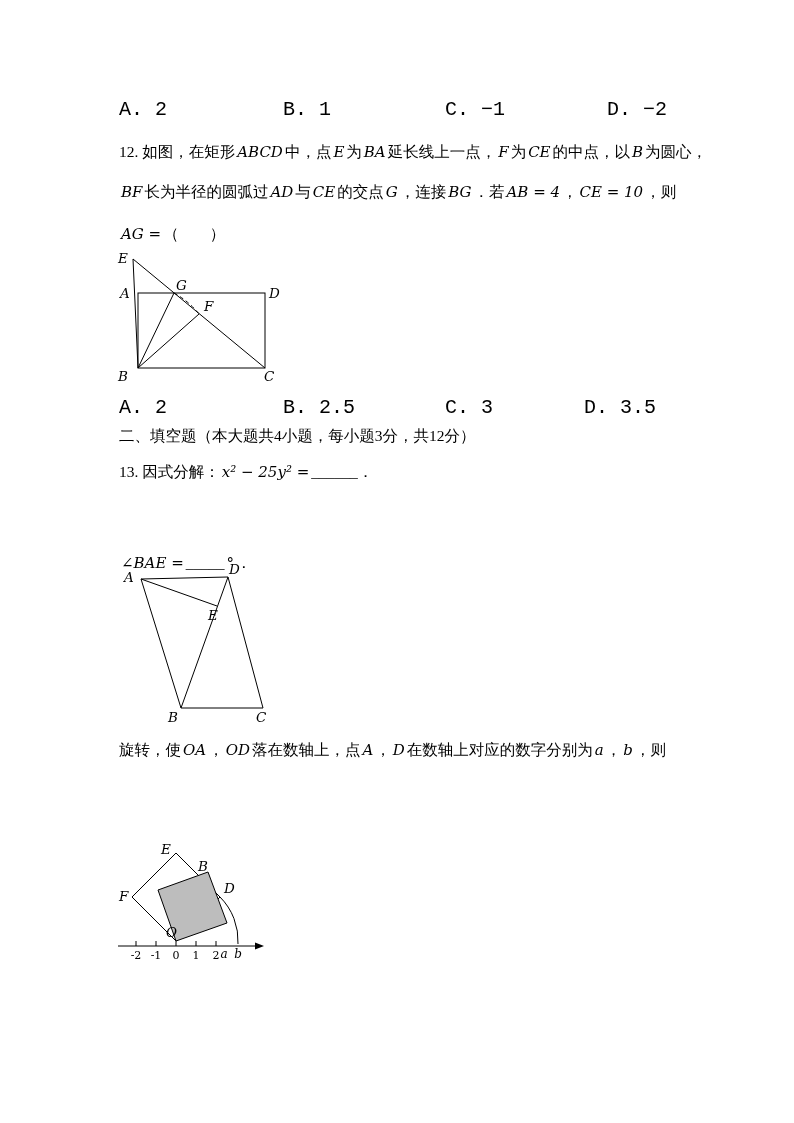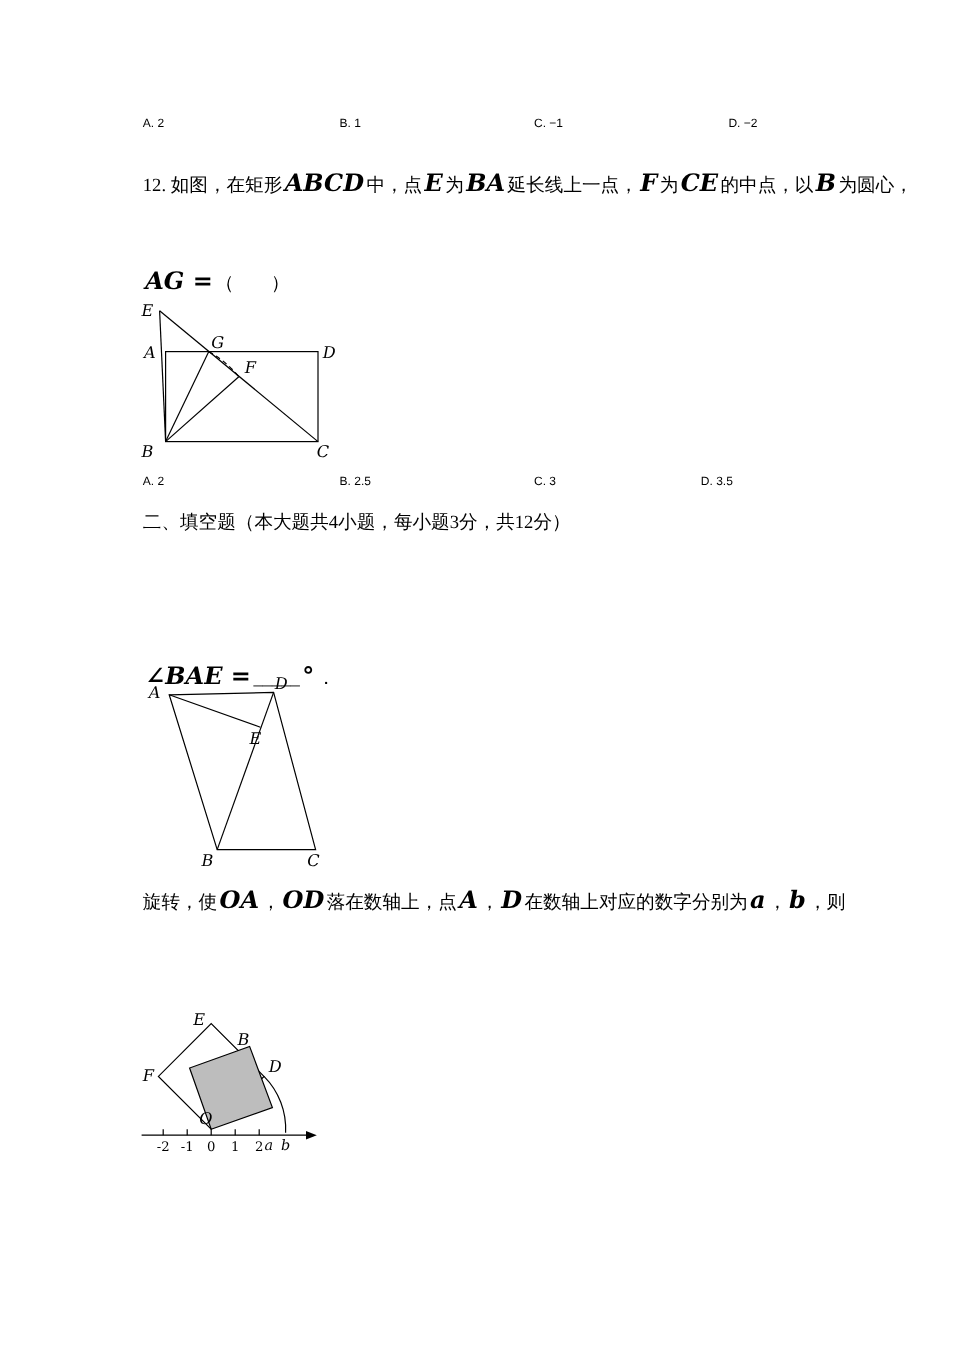--- a/index.html
+++ b/index.html
@@ -17,30 +17,30 @@
     position: absolute;
     left: 119px;
     width: 590px;
     font-size: 15.5px;
     line-height: 24px;
     white-space: nowrap;
   }
   .m {
     font-family: "DejaVu Serif", serif;
     font-style: italic;
-    font-weight: bold;
-    font-size: 20px;
+    font-weight: normal;
+    font-size: 15px;
     margin: 0 2px;
   }
   .bold { font-weight: normal; }
   .optrow { position: absolute; left: 0; width: 794px; height: 22px; }
   .opt {
     position: absolute;
-    font-size: 10px;
-    font-family: Liberation Sans, sans-serif;
+    font-size: 20px;
+    font-family: Liberation Mono, monospace;
   }
   svg { position: absolute; }
   svg .lbl {
     font-family: "DejaVu Serif", serif;
     font-style: italic;
     font-size: 13.5px;
     fill: #000;
   }
   svg .tick-lbl {
     font-family: "DejaVu Serif", serif;
@@ -65,20 +65,23 @@
   <div class="optrow" style="top:98px">
     <span class="opt" style="left:119px">A. 2</span>
     <span class="opt" style="left:283px">B. 1</span>
     <span class="opt" style="left:445px">C. −1</span>
     <span class="opt" style="left:607px">D. −2</span>
   </div>
 
   <div class="line" style="top:140px">
     <span>12. 如图，在矩形</span><span class="m">ABCD</span><span>中，点</span><span class="m">E</span><span>为</span><span class="m">BA</span><span>延长线上一点，</span><span class="m">F</span><span>为</span><span class="m">CE</span><span>的中点，以</span><span class="m">B</span><span>为圆心，</span>
   </div>
+  <div class="line" style="top:180px">
+    <span class="m">BF</span><span>长为半径的圆弧过</span><span class="m">AD</span><span>与</span><span class="m">CE</span><span>的交点</span><span class="m">G</span><span>，连接</span><span class="m">BG</span><span>．若</span><span class="m">AB = 4</span><span>，</span><span class="m">CE = 10</span><span>，则</span>
+  </div>
   <div class="line" style="top:222px">
     <span class="m">AG =</span><span>（　　）</span>
   </div>
 
   <svg style="left:112px; top:245px" width="175" height="145" viewBox="112 245 175 145">
     <rect class="stroke" x="138" y="293" width="127" height="75"></rect>
     <line class="stroke" x1="133" y1="259" x2="138" y2="368"></line>
     <line class="stroke" x1="133" y1="259" x2="265" y2="368"></line>
     <line class="stroke" x1="138" y1="368" x2="174" y2="293"></line>
     <line class="stroke" x1="138" y1="368" x2="199" y2="314"></line>
@@ -94,20 +97,23 @@
 
   <div class="optrow" style="top:396px">
     <span class="opt" style="left:119px">A. 2</span>
     <span class="opt" style="left:283px">B. 2.5</span>
     <span class="opt" style="left:445px">C. 3</span>
     <span class="opt" style="left:584px">D. 3.5</span>
   </div>
 
   <div class="line bold" style="top:424px">二、填空题（本大题共4小题，每小题3分，共12分）</div>
 
+  <div class="line" style="top:460px">
+    <span>13. 因式分解：</span><span class="m">x² − 25y² =</span><span>______．</span>
+  </div>
 
   <div class="line" style="top:551px">
     <span class="m">∠BAE =</span><span>_____</span><span class="m">°</span><span>．</span>
   </div>
 
   <svg style="left:118px; top:558px" width="155" height="174" viewBox="118 558 155 174">
     <polygon class="stroke" points="141,579 228,577 263,708 181,708"></polygon>
     <line class="stroke" x1="181" y1="708" x2="228" y2="577"></line>
     <line class="stroke" x1="141" y1="579" x2="217" y2="606"></line>
     <text class="lbl" x="124" y="582">A</text>

